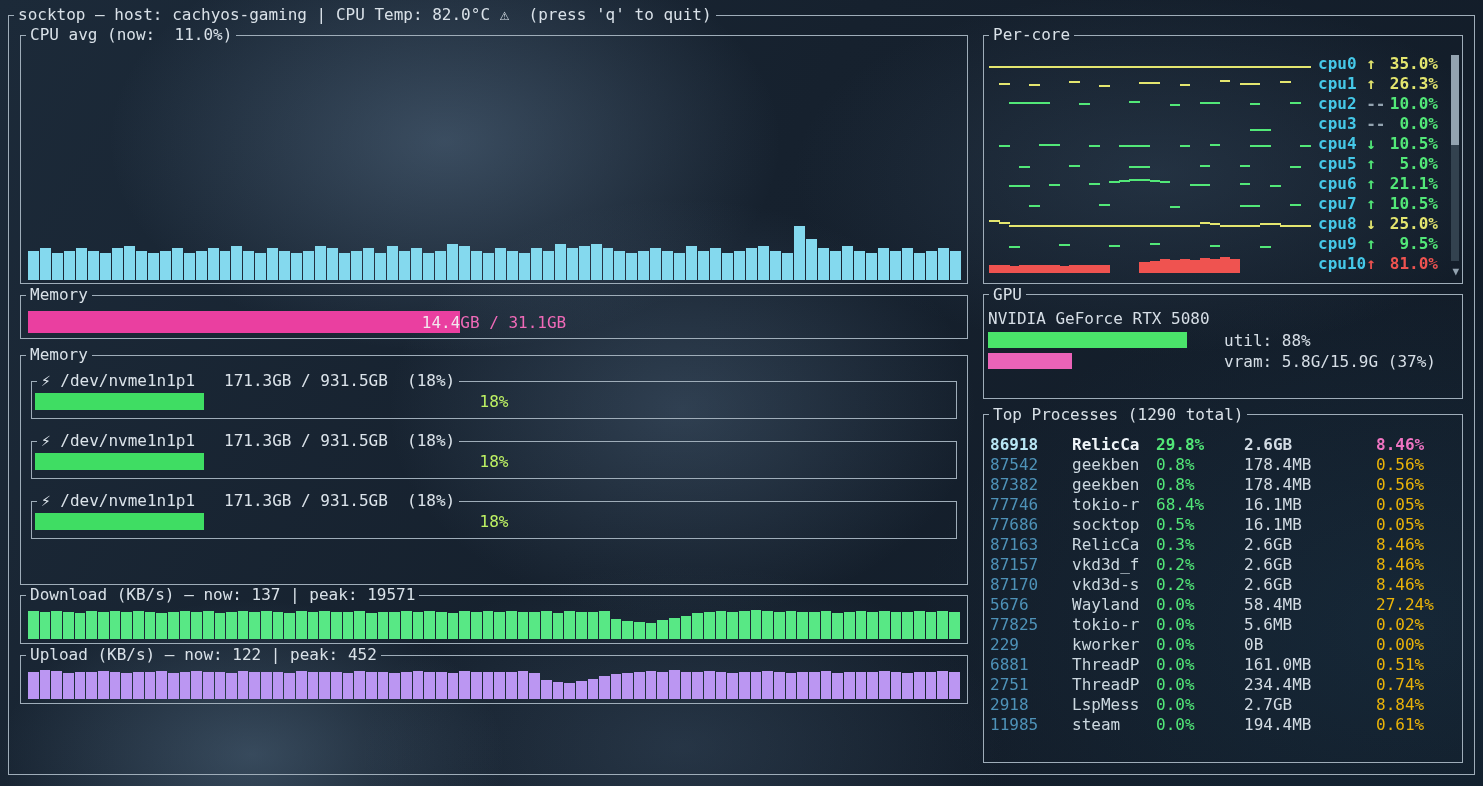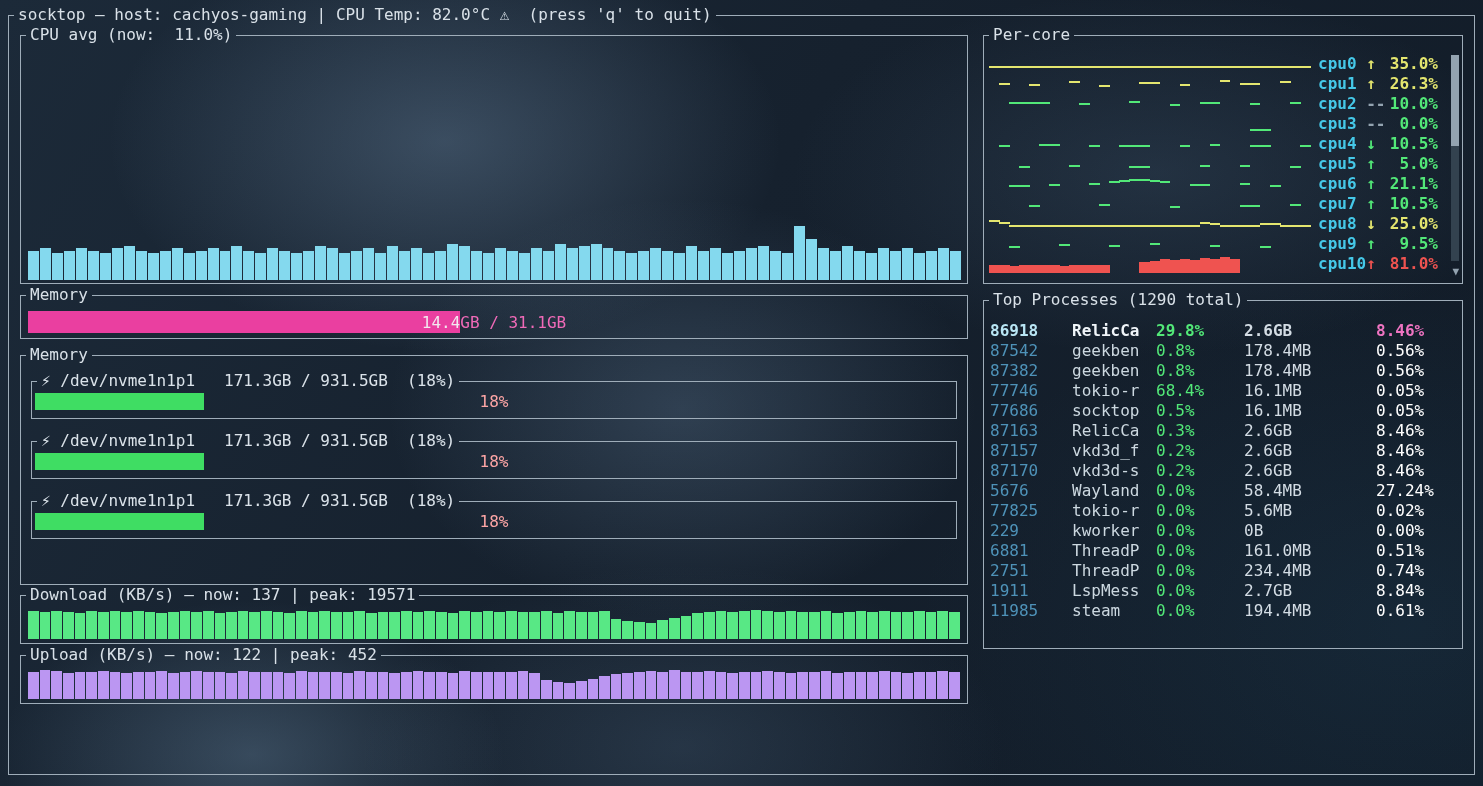--- a/index.html
+++ b/index.html
@@ -53,21 +53,21 @@
   .mem-text.onfill{color:#f2e8ef}
   .mem-text.offfill{color:#f06ab8}
   
   .swap-body{position:absolute;inset:0;display:flex;align-items:center;justify-content:center;padding-top:8px;color:#58e87d}
   
   .disk-list{position:absolute;left:10px;right:10px;top:0;display:flex;flex-direction:column;gap:22px;padding-top:26px}
   .disk-sub{position:relative;border:1px solid #9fadb9;border-top:none;height:38px}
   .disk-title{color:#dbe3ea}
   .disk-body{position:absolute;left:3px;right:3px;top:12px;height:17px}
   .disk-fill{position:absolute;left:0;top:0;bottom:0;background:#3fdd63}
-  .disk-pct{position:absolute;inset:0;display:flex;align-items:center;justify-content:center;color:#fca5a5}
+  .disk-pct{position:absolute;inset:0;display:flex;align-items:center;justify-content:center;color:#bef264}
   
   .core-rows{position:absolute;left:5px;right:24px;top:18px;bottom:4px;display:flex;flex-direction:column}
   .core-row{height:20px;display:flex;align-items:center}
   .spark{position:relative;flex:1;height:100%;margin-right:8px}
   .spark i{position:absolute;height:2px}
   .core-label{width:120px;display:flex;font-weight:bold}
   .cname{color:#45c8e8;width:5ch;white-space:pre}
   .carrow{width:2ch;text-align:left;white-space:pre}
   .cval{flex:1;text-align:right;white-space:pre}
   .yellow-t{color:#e4e66f}.green-t{color:#52e878}.red-t{color:#ef5350}.gray-t{color:#93a3b0}
@@ -84,21 +84,21 @@
   .gpu-row.vram .gpu-fill{background:#ea63b8}
   .gpu-label{color:#d6dee6;white-space:pre}
   
   .proc-table{position:absolute;inset:0;padding:20px 6px 0 6px;display:flex;flex-direction:column}
   .proc-row{display:grid;grid-template-columns:82px 84px 88px 132px 1fr;height:20px;align-items:center;white-space:pre}
   .proc-row.head span{color:#45c8e8;font-weight:bold}
   .pid{color:#4e92b8}
   .pname{color:#ccd8e0}
   .pcpu{color:#52e878}
   .pmem{color:#d3dce4}
-  .pmemp{color:#ffffff}
+  .pmemp{color:#eab308}
   .proc-row.sel .pid{color:#b9e6f4;font-weight:bold}
   .proc-row.sel .pname{color:#f0f5f9;font-weight:bold}
   .proc-row.sel .pcpu,.proc-row.sel .pmem{font-weight:bold}
   .proc-row.sel .pmemp{font-weight:bold;color:#ef74c2}
 </style>
 </head>
 <body>
 
 <div class="frame">
   <div class="phead">
@@ -701,20 +701,42 @@
                 <span class="cval red-t">81.0%</span>
               </div>
             </div>
           </div>
         <div class="vscroll">
           <div class="vthumb"></div>
         </div>
         <div class="varrow">▼</div>
       </section>
 
+      <section class="panel gpu-panel">
+        <div class="phead">
+            <i class="seg" style="width:6px"></i>
+          <span class="ptitle">GPU</span>
+          <i class="seg grow"></i>
+          </div>
+        <div class="gpu-body">
+          <div class="gpu-name">NVIDIA GeForce RTX 5080</div>
+          <div class="gpu-row util">
+            <div class="gpu-track">
+              <div class="gpu-fill" style="width: 88%;"></div>
+            </div>
+            <span class="gpu-label">util: 88%</span>
+          </div>
+          <div class="gpu-row vram">
+            <div class="gpu-track">
+              <div class="gpu-fill" style="width: 37%;"></div>
+            </div>
+            <span class="gpu-label">vram: 5.8G/15.9G (37%)</span>
+          </div>
+        </div>
+      </section>
 
       <section class="panel proc-panel">
         <div class="phead">
             <i class="seg" style="width:6px"></i>
           <span class="ptitle">Top Processes (1290 total)</span>
           <i class="seg grow"></i>
           </div>
         <div class="proc-table">
           <div>
               <div class="proc-row sel"><span class="pid">86918</span><span class="pname">RelicCa</span><span class="pcpu">29.8%</span><span class="pmem">2.6GB</span><span class="pmemp">8.46%</span></div>
@@ -723,21 +745,21 @@
               <div class="proc-row"><span class="pid">77746</span><span class="pname">tokio-r</span><span class="pcpu">68.4%</span><span class="pmem">16.1MB</span><span class="pmemp">0.05%</span></div>
               <div class="proc-row"><span class="pid">77686</span><span class="pname">socktop</span><span class="pcpu">0.5%</span><span class="pmem">16.1MB</span><span class="pmemp">0.05%</span></div>
               <div class="proc-row"><span class="pid">87163</span><span class="pname">RelicCa</span><span class="pcpu">0.3%</span><span class="pmem">2.6GB</span><span class="pmemp">8.46%</span></div>
               <div class="proc-row"><span class="pid">87157</span><span class="pname">vkd3d_f</span><span class="pcpu">0.2%</span><span class="pmem">2.6GB</span><span class="pmemp">8.46%</span></div>
               <div class="proc-row"><span class="pid">87170</span><span class="pname">vkd3d-s</span><span class="pcpu">0.2%</span><span class="pmem">2.6GB</span><span class="pmemp">8.46%</span></div>
               <div class="proc-row"><span class="pid">5676</span><span class="pname">Wayland</span><span class="pcpu">0.0%</span><span class="pmem">58.4MB</span><span class="pmemp">27.24%</span></div>
               <div class="proc-row"><span class="pid">77825</span><span class="pname">tokio-r</span><span class="pcpu">0.0%</span><span class="pmem">5.6MB</span><span class="pmemp">0.02%</span></div>
               <div class="proc-row"><span class="pid">229</span><span class="pname">kworker</span><span class="pcpu">0.0%</span><span class="pmem">0B</span><span class="pmemp">0.00%</span></div>
               <div class="proc-row"><span class="pid">6881</span><span class="pname">ThreadP</span><span class="pcpu">0.0%</span><span class="pmem">161.0MB</span><span class="pmemp">0.51%</span></div>
               <div class="proc-row"><span class="pid">2751</span><span class="pname">ThreadP</span><span class="pcpu">0.0%</span><span class="pmem">234.4MB</span><span class="pmemp">0.74%</span></div>
-              <div class="proc-row"><span class="pid">1911</span><span class="pname">LspMess</span><span class="pcpu">0.0%</span><span class="pmem">2.7GB</span><span class="pmemp">8.84%</span></div>
+              <div class="proc-row"><span class="pid">2918</span><span class="pname">LspMess</span><span class="pcpu">0.0%</span><span class="pmem">2.7GB</span><span class="pmemp">8.84%</span></div>
               <div class="proc-row"><span class="pid">11985</span><span class="pname">steam</span><span class="pcpu">0.0%</span><span class="pmem">194.4MB</span><span class="pmemp">0.61%</span></div>
             </div>
         </div>
       </section>
 
     </div>
   </div>
 </div>
 
 </body></html>

